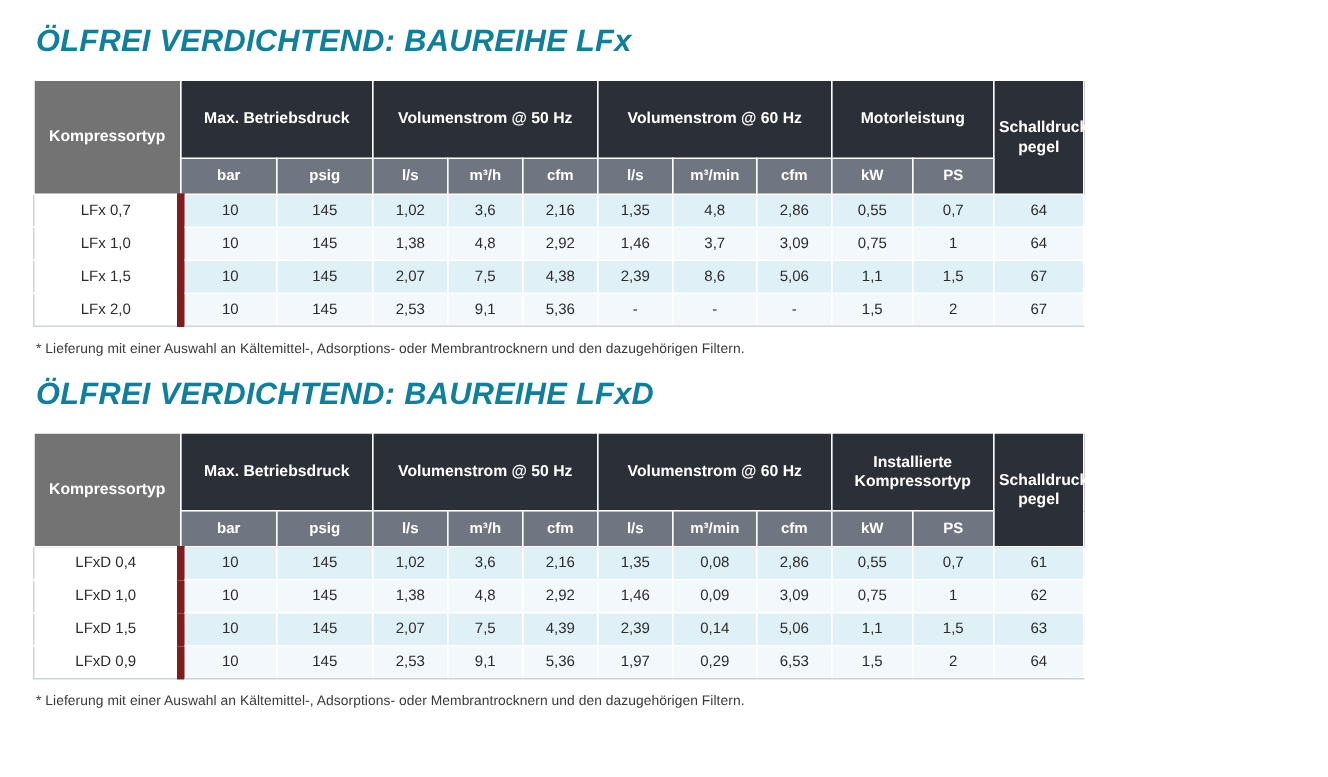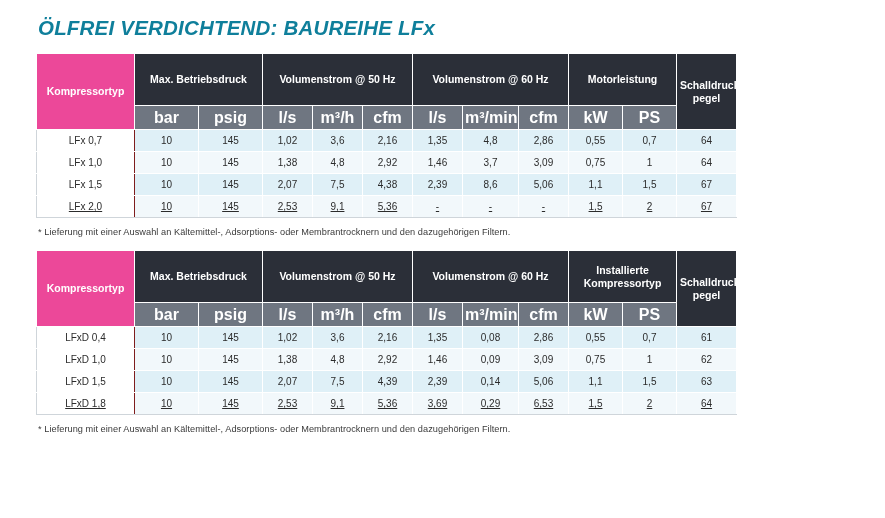--- a/index.html
+++ b/index.html
@@ -12,21 +12,21 @@
     background: #ffffff;
     font-family: "Liberation Sans", sans-serif;
     color: #2b2b2b;
     overflow: hidden;
   }
   .page {
     position: relative;
     width: 885px;
     height: 446px;
     box-sizing: border-box;
-    padding: 0 36px;
+    padding: 0 22px;
   }
   .section {
     margin-bottom: 4px;
   }
   .section-title {
     font-size: 20.5px;
     font-weight: bold;
     font-style: italic;
     letter-spacing: 0.2px;
     color: #0f7f9b;
@@ -50,49 +50,48 @@
     background: #2b2f38;
     color: #ffffff;
     font-size: 10.5px;
     font-weight: bold;
     height: 47px;
     padding: 2px 3px;
     line-height: 1.15;
     text-align: center;
   }
   thead tr.grp th.type-cell {
-    background: #ec4899;
+    background: #737373;
     font-size: 10.5px;
   }
   thead tr.units th {
     background: #6f7681;
     color: #ffffff;
-    font-size: 16px;
+    font-size: 10px;
     font-weight: bold;
     height: 21px;
     padding: 1px 2px;
   }
   tbody td {
     font-size: 10px;
     height: 19px;
     padding: 1px 2px;
     border: 1px solid #ffffff;
     color: #2b2b2b;
   }
   tbody tr.odd td { background: #dff0f7; }
   tbody tr.even td { background: #f2f8fb; }
   tbody td.typecol {
     background: #ffffff !important;
     border-left: 1px solid #cfd5da;
-    border-right: 1px solid #7f1d1d;
+    border-right: 5px solid #7f1d1d;
     margin-left: 40px;
   }
   tbody tr:last-child td {
     border-bottom: 1px solid #cfd5da;
-    text-decoration: underline;
   }
   .footnote {
     font-size: 9.2px;
     color: #3a3a3a;
     margin: 9px 0 0 2px;
     letter-spacing: 0.05px;
   }
 </style>
 </head>
 <body>
@@ -196,20 +195,21 @@
           <td>2</td>
           <td>67</td>
         </tr>
       </tbody>
     </table>
 
     <p class="footnote">* Lieferung mit einer Auswahl an Kältemittel-, Adsorptions- oder Membrantrocknern und den dazugehörigen Filtern.</p>
   </div>
 
   <div class="section sec2">
+    <h2 class="section-title">ÖLFREI VERDICHTEND: BAUREIHE LFxD</h2>
 
     <table class="spec">
       <colgroup>
         <col style="width:98px">
         <col style="width:64px">
           <col style="width:64px">
         <col style="width:50px">
           <col style="width:50px">
           <col style="width:50px">
         <col style="width:50px">
@@ -278,27 +278,27 @@
           <td>7,5</td>
           <td>4,39</td>
           <td>2,39</td>
           <td>0,14</td>
           <td>5,06</td>
           <td>1,1</td>
           <td>1,5</td>
           <td>63</td>
         </tr>
         <tr class="even">
-          <td class="typecol">LFxD 1,8</td>
+          <td class="typecol">LFxD 0,9</td>
           <td>10</td>
           <td>145</td>
           <td>2,53</td>
           <td>9,1</td>
           <td>5,36</td>
-          <td>3,69</td>
+          <td>1,97</td>
           <td>0,29</td>
           <td>6,53</td>
           <td>1,5</td>
           <td>2</td>
           <td>64</td>
         </tr>
       </tbody>
     </table>
 
     <p class="footnote">* Lieferung mit einer Auswahl an Kältemittel-, Adsorptions- oder Membrantrocknern und den dazugehörigen Filtern.</p>

